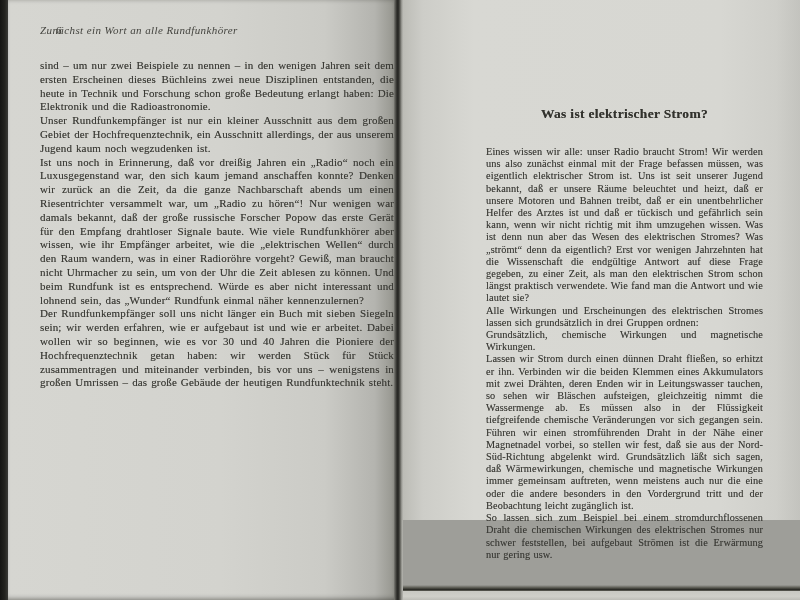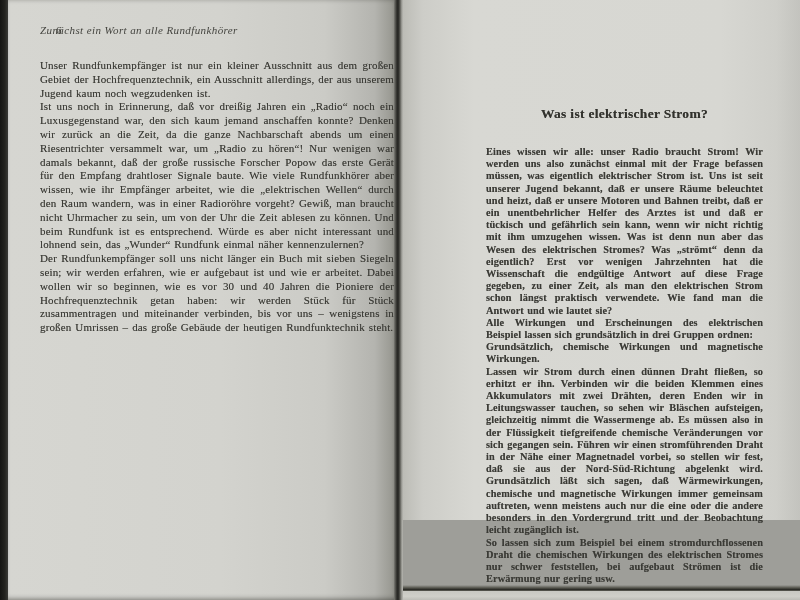--- a/index.html
+++ b/index.html
@@ -53,56 +53,57 @@
     text-shadow:0 0 .5px rgba(58,58,53,.55);
   }
 
   
   .right-content { position:absolute; left:83px; top:106px; width:277px; }
   .chapter-heading {
     margin:0; text-align:center; font-weight:bold; font-size:13.5px;
     letter-spacing:.3px; color:#32322d;
     text-shadow:0 0 .5px rgba(50,50,45,.6);
   }
-  .right-body { margin-top:24px;font-weight:bold; }
+  .right-body { margin-top:24px; }
   .right-body .para {
     margin:0; font-size:10.3px; line-height:12.2px; text-align:justify;
     word-spacing:.6px; letter-spacing:.1px; hyphens:auto;
     text-shadow:0 0 .5px rgba(58,58,53,.5);
   }
 </style>
 </head>
 <body>
 
 <div class="spread">
 
   <div class="left-black-edge"></div>
 
   <div class="page-left">
     <div class="left-content">
       <div class="left-header">
         <span class="page-number">6</span>
         <span class="running-header">Zunächst ein Wort an alle Rundfunkhörer</span>
       </div>
       <div class="left-body">
+        <p class="para">sind – um nur zwei Beispiele zu nennen – in den wenigen Jahren seit dem ersten Erscheinen dieses Büchleins zwei neue Disziplinen entstanden, die heute in Technik und Forschung schon große Bedeutung erlangt haben: Die Elektronik und die Radioastronomie.</p>
         <p class="para">Unser Rundfunkempfänger ist nur ein kleiner Ausschnitt aus dem großen Gebiet der Hochfrequenztechnik, ein Ausschnitt allerdings, der aus unserem Jugend kaum noch wegzudenken ist.</p>
         <p class="para">Ist uns noch in Erinnerung, daß vor dreißig Jahren ein „Radio“ noch ein Luxusgegenstand war, den sich kaum jemand anschaffen konnte? Denken wir zurück an die Zeit, da die ganze Nachbarschaft abends um einen Riesentrichter versammelt war, um „Radio zu hören“! Nur wenigen war damals bekannt, daß der große russische Forscher Popow das erste Gerät für den Empfang drahtloser Signale baute. Wie viele Rundfunkhörer aber wissen, wie ihr Empfänger arbeitet, wie die „elektrischen Wellen“ durch den Raum wandern, was in einer Radioröhre vorgeht? Gewiß, man braucht nicht Uhrmacher zu sein, um von der Uhr die Zeit ablesen zu können. Und beim Rundfunk ist es entsprechend. Würde es aber nicht interessant und lohnend sein, das „Wunder“ Rundfunk einmal näher kennenzulernen?</p>
         <p class="para">Der Rundfunkempfänger soll uns nicht länger ein Buch mit sieben Siegeln sein; wir werden erfahren, wie er aufgebaut ist und wie er arbeitet. Dabei wollen wir so beginnen, wie es vor 30 und 40 Jahren die Pioniere der Hochfrequenztechnik getan haben: wir werden Stück für Stück zusammentragen und miteinander verbinden, bis vor uns – wenigstens in großen Umrissen – das große Gebäude der heutigen Rundfunktechnik steht.</p>
       </div>
     </div>
   </div>
 
   <div class="gutter"></div>
 
   <div class="page-right">
     <div class="right-content">
       <h2 class="chapter-heading">Was ist elektrischer Strom?</h2>
       <div class="right-body">
         <p class="para">Eines wissen wir alle: unser Radio braucht Strom! Wir werden uns also zunächst einmal mit der Frage befassen müssen, was eigentlich elektrischer Strom ist. Uns ist seit unserer Jugend bekannt, daß er unsere Räume beleuchtet und heizt, daß er unsere Motoren und Bahnen treibt, daß er ein unentbehrlicher Helfer des Arztes ist und daß er tückisch und gefährlich sein kann, wenn wir nicht richtig mit ihm umzugehen wissen. Was ist denn nun aber das Wesen des elektrischen Stromes? Was „strömt“ denn da eigentlich? Erst vor wenigen Jahrzehnten hat die Wissenschaft die endgültige Antwort auf diese Frage gegeben, zu einer Zeit, als man den elektrischen Strom schon längst praktisch verwendete. Wie fand man die Antwort und wie lautet sie?</p>
-        <p class="para">Alle Wirkungen und Erscheinungen des elektrischen Beispiel lassen sich grundsätzlich in drei Gruppen ordnen:</p>
+        <p class="para">Alle Wirkungen und Erscheinungen des elektrischen Stromes lassen sich grundsätzlich in drei Gruppen ordnen:</p>
         <p class="para">Grundsätzlich, chemische Wirkungen und magnetische Wirkungen.</p>
         <p class="para">Lassen wir Strom durch einen dünnen Draht fließen, so erhitzt er ihn. Verbinden wir die beiden Klemmen eines Akkumulators mit zwei Drähten, deren Enden wir in Leitungswasser tauchen, so sehen wir Bläschen aufsteigen, gleichzeitig nimmt die Wassermenge ab. Es müssen also in der Flüssigkeit tiefgreifende chemische Veränderungen vor sich gegangen sein. Führen wir einen stromführenden Draht in der Nähe einer Magnetnadel vorbei, so stellen wir fest, daß sie aus der Nord-Süd-Richtung abgelenkt wird. Grundsätzlich läßt sich sagen, daß Wärmewirkungen, chemische und magnetische Wirkungen immer gemeinsam auftreten, wenn meistens auch nur die eine oder die andere besonders in den Vordergrund tritt und der Beobachtung leicht zugänglich ist.</p>
         <p class="para">So lassen sich zum Beispiel bei einem stromdurchflossenen Draht die chemischen Wirkungen des elektrischen Stromes nur schwer feststellen, bei aufgebaut Strömen ist die Erwärmung nur gering usw.</p>
       </div>
     </div>
   </div>
 
   <div class="page-right-bottom-edge"></div>
   <div class="page-right-under"></div>
 

